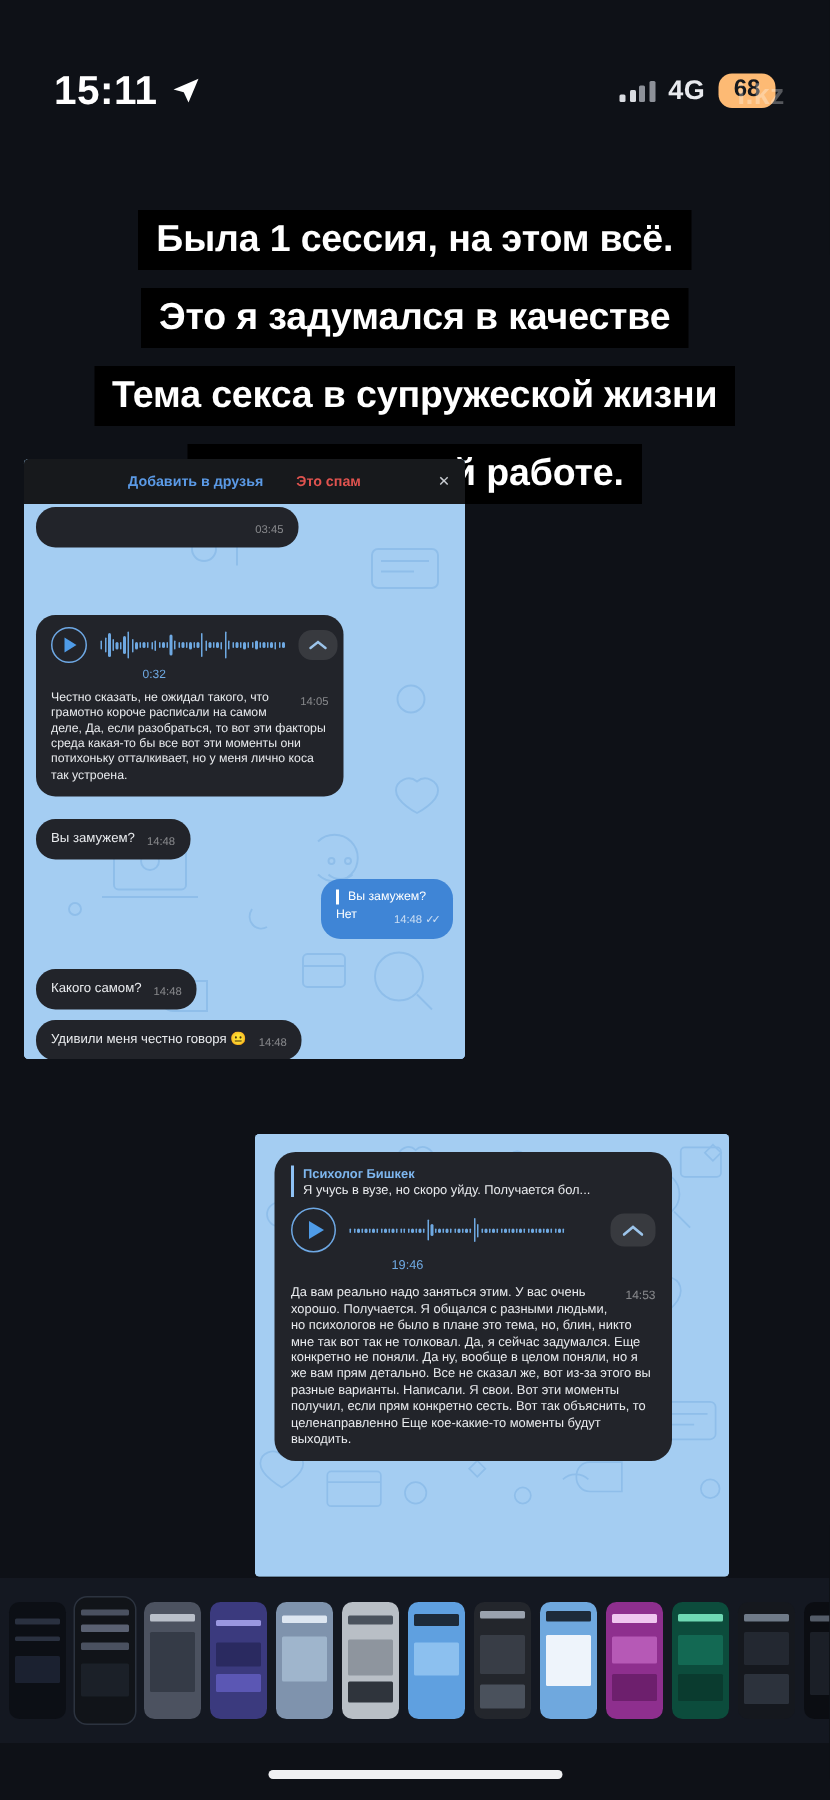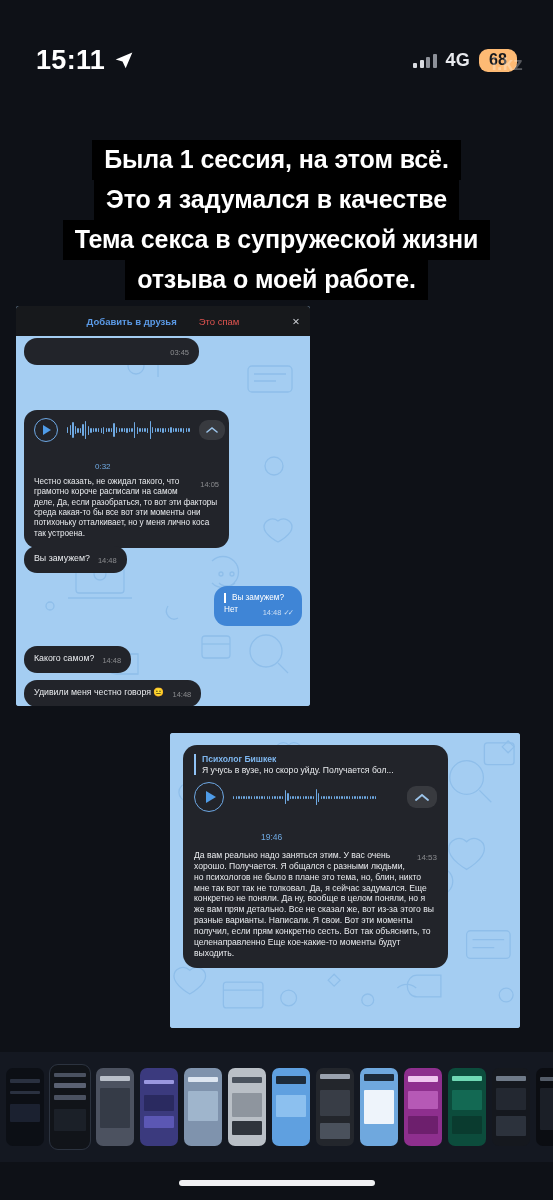--- a/index.html
+++ b/index.html
@@ -43,21 +43,21 @@
   .watermark {
     position: absolute; right: -6px; top: 4px;
     font-size: 19px; font-weight: 700; color: rgba(255,255,255,.30);
     letter-spacing: .2px; pointer-events: none; white-space: nowrap;
   }
 
   
   .headline {
     position: absolute; top: 140px; left: 0; right: 0;
     display: flex; flex-direction: column; align-items: center;
-    gap: 0px;
+    gap: 12px;
   }
   .headline span {
     display: inline-block;
     background: #000;
     color: #fff;
     font-size: 25px; font-weight: 700;
     line-height: 1.32;
     padding: 3px 12px 4px;
     white-space: nowrap;
     letter-spacing: -.1px;
@@ -71,21 +71,21 @@
   }
   .doodles { position:absolute; inset:0; opacity:.55; }
 
   .shot-topbar {
     position: absolute; top: 0; left: 0; right: 0;
     background: #17191c;
     display: flex; align-items: center; justify-content: center;
     gap: 22px;
   }
   .act-friend { color: #5b9ae6; font-weight: 600; }
-  .act-spam { color: #e0534f; font-weight: 400; }
+  .act-spam { color: #e0534f; font-weight: 700; }
   .act-close {
     position: absolute; right: 10px; top: 50%; transform: translateY(-50%);
     color: #c9ccd1; font-weight: 400;
   }
 
   .msgs { position: absolute; left: 0; right: 0; }
 
   .bubble {
     position: relative;
     border-radius: 13px;
@@ -124,21 +124,21 @@
     display: flex; align-items: center; justify-content: center;
     background: transparent;
   }
   .play-tri {
     width: 0; height: 0;
     border-style: solid;
     border-color: transparent transparent transparent #4f9ce8;
   }
   .wave { flex: 1 1 auto; display: flex; align-items: center; gap: 1.2px; height: 22px; }
   .wave i { display: block; width: 1.4px; border-radius: 1px; background: #6fa9e2; }
-  .vdur { font-size: 8px; color: #6fa9e2; margin-top: 20px; padding-left: 28px; }
+  .vdur { font-size: 8px; color: #6fa9e2; margin-top: 3px; padding-left: 28px; }
   .chev {
     flex: 0 0 auto; border-radius: 9px; background: rgba(255,255,255,.10);
     display:flex; align-items:center; justify-content:center;
   }
   .chev svg { display:block; }
 
   
   .strip {
     position: absolute; left: 0; right: 0; bottom: 38px; height: 110px;
     background: #141821;
@@ -335,21 +335,21 @@
       </div>
 
       <div class="bubble b-in" style="position:absolute; left:8px; top:342px; width:auto; font-size:8.8px;">
         <span class="b-time">14:48</span>
         <span>Удивили меня честно говоря 😐</span>
       </div>
 
     </div>
   </div>
 
-  <div class="shot" id="shot2" style="left:170px; top:733px; width:350px; height:295px; border-radius:3px;">
+  <div class="shot" id="shot2" style="left:170px; top:756px; width:316px; height:295px; border-radius:3px;">
     <div class="shot-bg">
       <svg class="doodles" viewBox="0 0 354 295" preserveAspectRatio="none">
         <g fill="none" stroke="#7eb3e4" stroke-width="1.3">
           <circle cx="300" cy="45" r="17"></circle>
             <path d="M313 58l12 12"></path>
           <rect x="318" y="10" width="30" height="22" rx="3"></rect>
           <path d="M300 110c-7-7-18-2-18 7 0 11 18 21 18 21s18-10 18-21c0-9-11-14-18-7z"></path>
           <circle cx="272" cy="150" r="14"></circle>
             <circle cx="272" cy="146" r="4"></circle>
           <path d="M265 159c3-5 11-5 14 0"></path>

